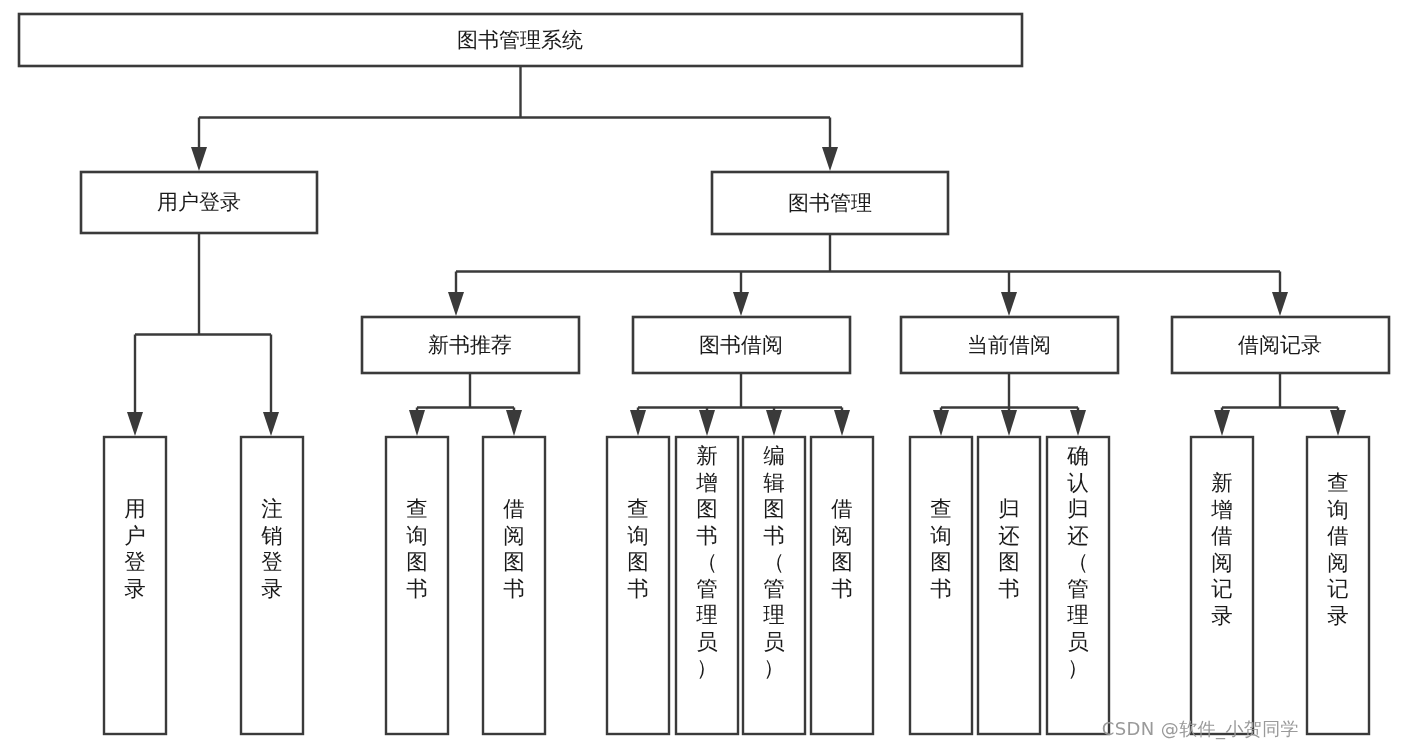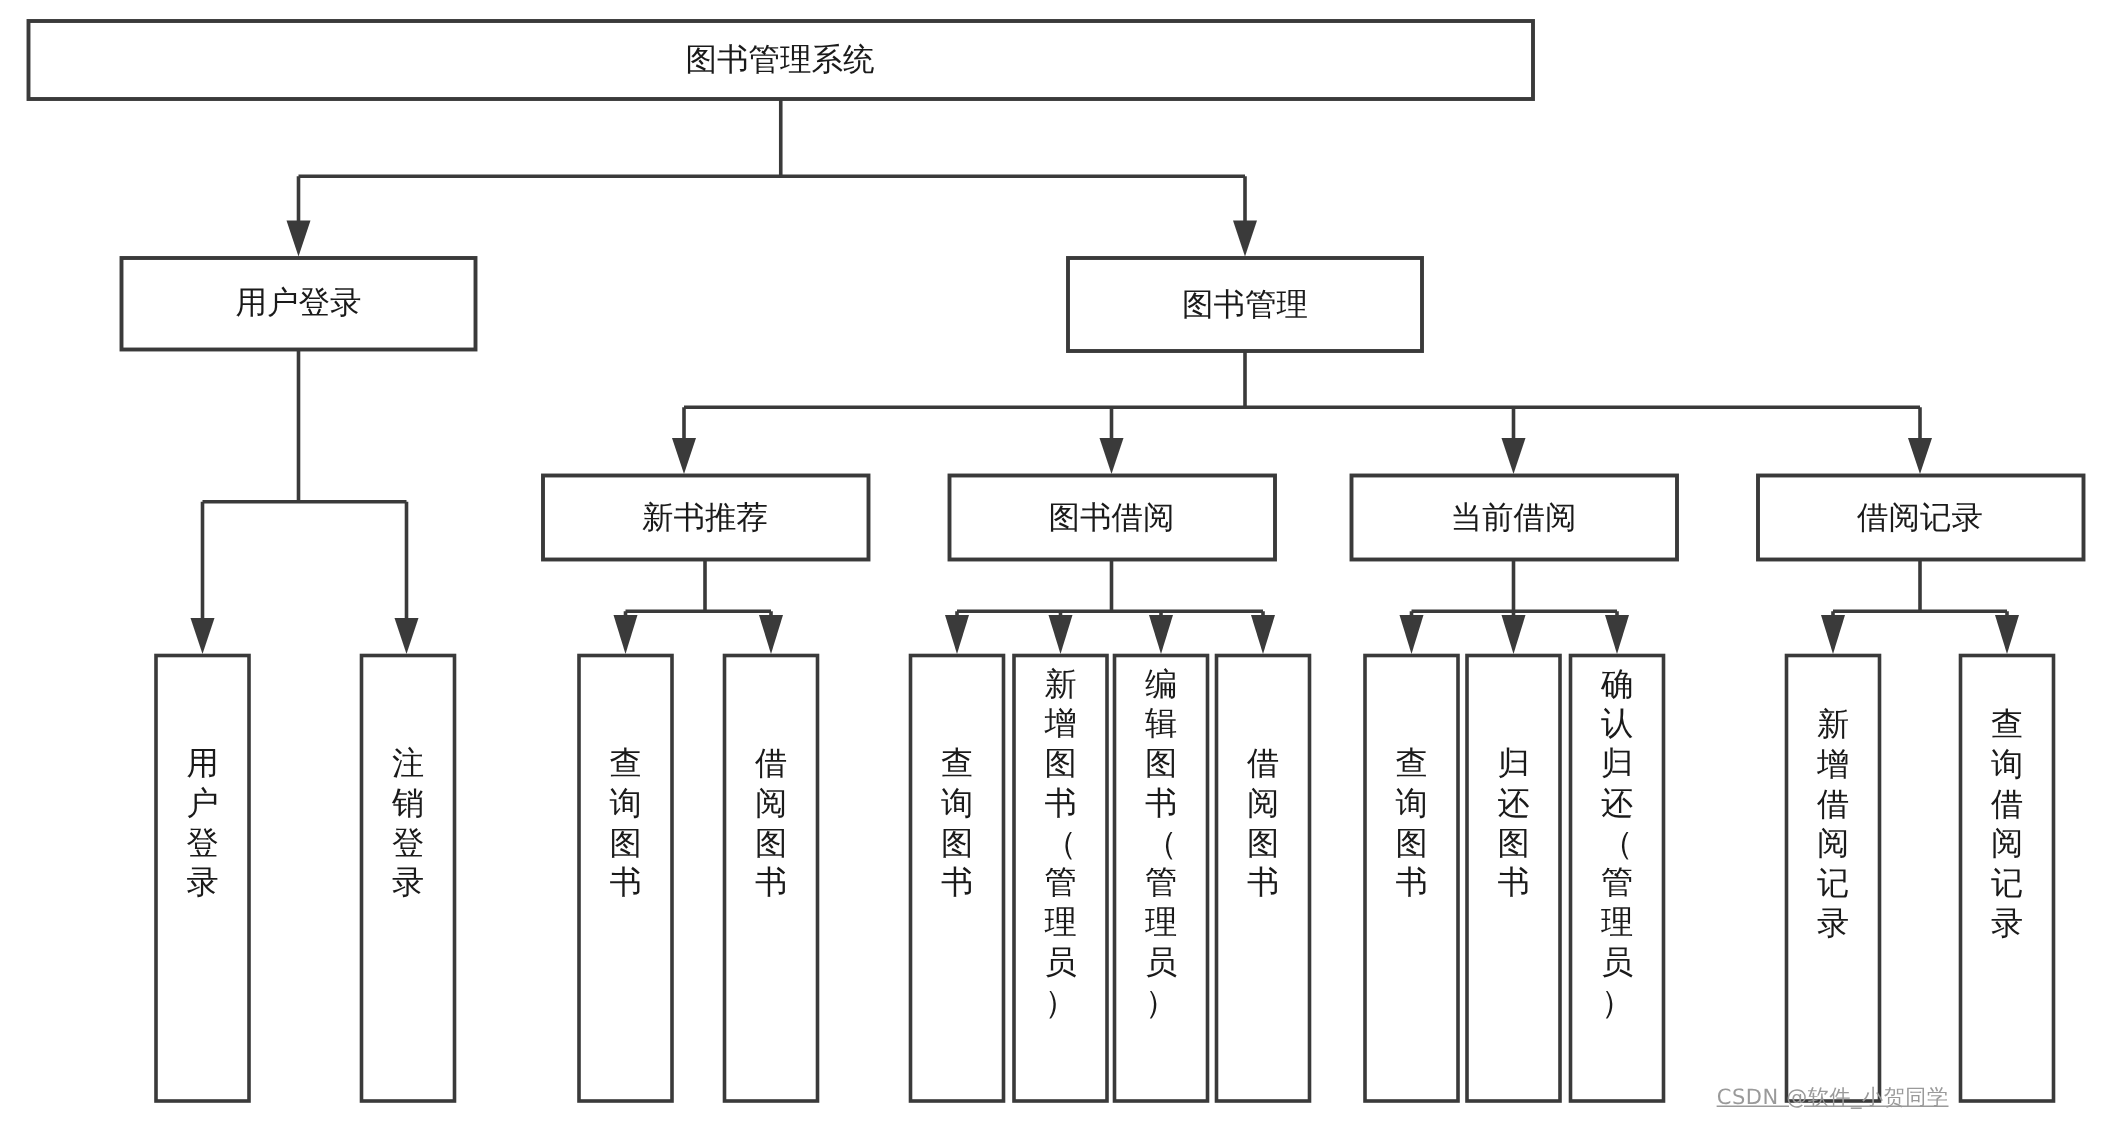--- a/index.html
+++ b/index.html
@@ -56,26 +56,25 @@
     font-family: "DejaVu Sans", "Liberation Sans", sans-serif;
     fill: #1a1a1a;
     font-size: 21.5px;
     text-anchor: middle;
   }
   .watermark {
     position: absolute;
     right: 8px;
     bottom: 6px;
     font-family: "DejaVu Sans", "Liberation Sans", sans-serif;
-    font-size: 14px;
+    font-size: 18px;
     color: #9a9a9a;
     letter-spacing: 0.4px;
     white-space: nowrap;
     pointer-events: none;
-    text-decoration: underline;
   }
 </style>
 </head>
 <body>
 
 <div id="diagram-root">
 
   <svg id="flowchart" viewBox="0 0 1405 747" xmlns="http://www.w3.org/2000/svg">
 
     <g>

